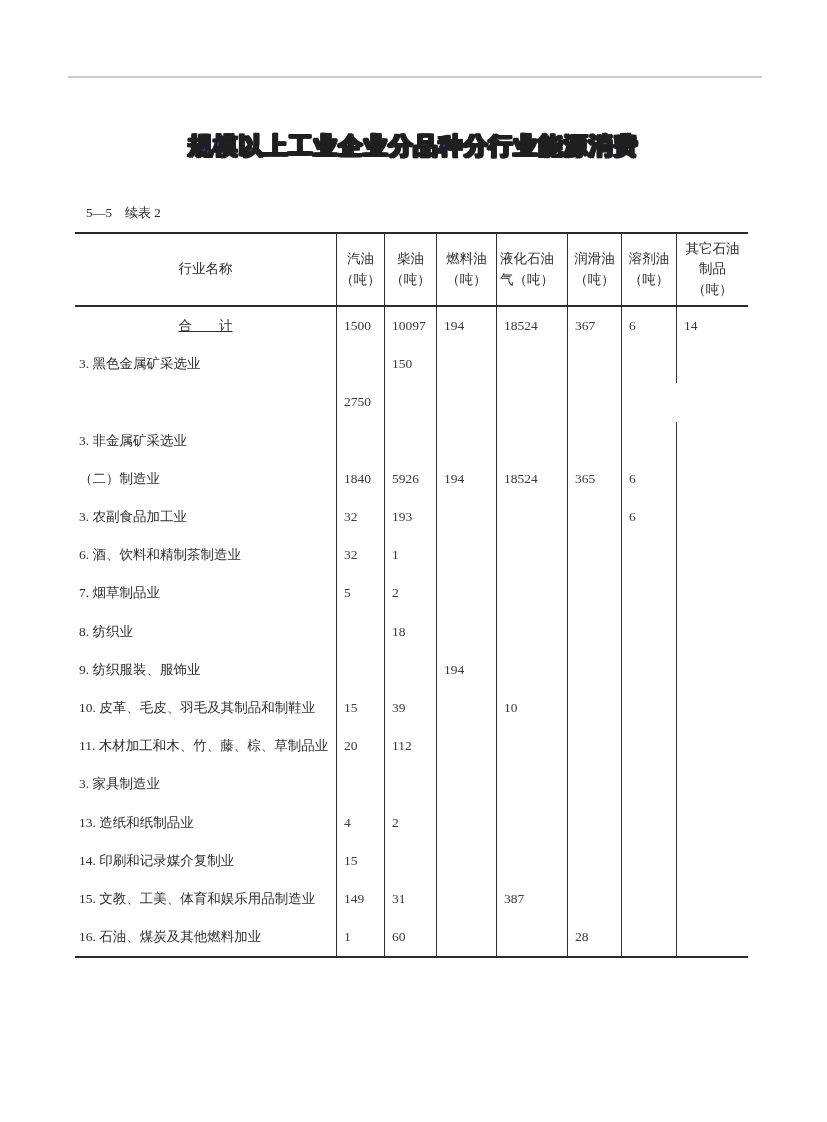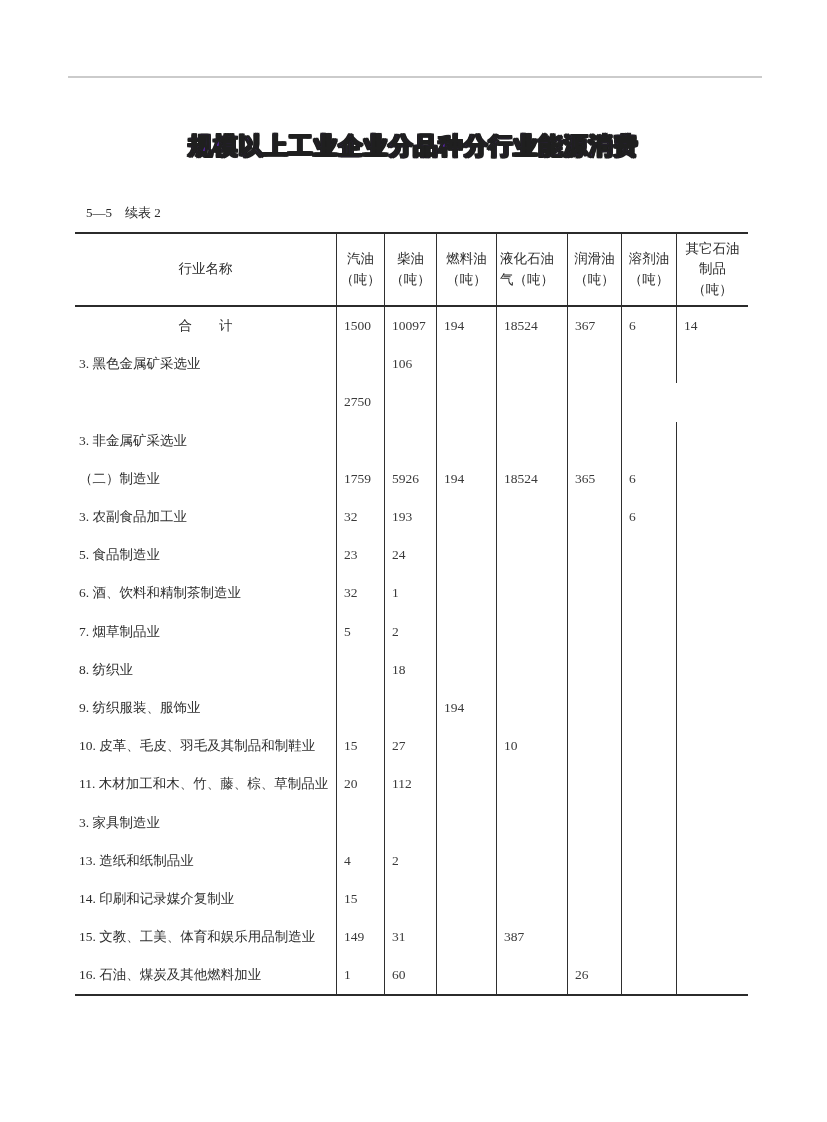--- a/index.html
+++ b/index.html
@@ -79,20 +79,21 @@
   .trow { height: 38.2px; }
   .cell.label {
     padding-left: 4px;
     font-size: 13.5px;
     white-space: nowrap;
     overflow: hidden;
   }
   .cell.label.center {
     justify-content: center;
     padding-left: 0;
+    text-decoration: underline;
   }
   .cell.num {
     padding-left: 7px;
     font-size: 13.5px;
     color: #3a3a3a;
     white-space: nowrap;
   }
 </style>
 </head>
 <body>
@@ -129,21 +130,21 @@
         <div class="cell num">10097</div>
         <div class="cell num">194</div>
         <div class="cell num">18524</div>
         <div class="cell num">367</div>
         <div class="cell num">6</div>
         <div class="cell num">14</div>
       </div>
       <div class="grid-row trow">
         <div class="cell label">3. 黑色金属矿采选业</div>
         <div class="cell num"></div>
-        <div class="cell num">106</div>
+        <div class="cell num">150</div>
         <div class="cell num"></div>
         <div class="cell num"></div>
         <div class="cell num"></div>
         <div class="cell num"></div>
         <div class="cell num"></div>
       </div>
       <div class="grid-row trow">
         <div class="cell num"></div>
         <div class="cell num">2750</div>
         <div class="cell num"></div>
@@ -157,49 +158,39 @@
         <div class="cell num"></div>
         <div class="cell num"></div>
         <div class="cell num"></div>
         <div class="cell num"></div>
         <div class="cell num"></div>
         <div class="cell num"></div>
         <div class="cell num"></div>
       </div>
       <div class="grid-row trow">
         <div class="cell label">（二）制造业</div>
-        <div class="cell num">1759</div>
+        <div class="cell num">1840</div>
         <div class="cell num">5926</div>
         <div class="cell num">194</div>
         <div class="cell num">18524</div>
         <div class="cell num">365</div>
         <div class="cell num">6</div>
         <div class="cell num"></div>
       </div>
       <div class="grid-row trow">
         <div class="cell label">3. 农副食品加工业</div>
         <div class="cell num">32</div>
         <div class="cell num">193</div>
         <div class="cell num"></div>
         <div class="cell num"></div>
         <div class="cell num"></div>
         <div class="cell num">6</div>
         <div class="cell num"></div>
       </div>
       <div class="grid-row trow">
-        <div class="cell label">5. 食品制造业</div>
-        <div class="cell num">23</div>
-        <div class="cell num">24</div>
-        <div class="cell num"></div>
-        <div class="cell num"></div>
-        <div class="cell num"></div>
-        <div class="cell num"></div>
-        <div class="cell num"></div>
-      </div>
-      <div class="grid-row trow">
         <div class="cell label">6. 酒、饮料和精制茶制造业</div>
         <div class="cell num">32</div>
         <div class="cell num">1</div>
         <div class="cell num"></div>
         <div class="cell num"></div>
         <div class="cell num"></div>
         <div class="cell num"></div>
         <div class="cell num"></div>
       </div>
       <div class="grid-row trow">
@@ -228,21 +219,21 @@
         <div class="cell num"></div>
         <div class="cell num">194</div>
         <div class="cell num"></div>
         <div class="cell num"></div>
         <div class="cell num"></div>
         <div class="cell num"></div>
       </div>
       <div class="grid-row trow">
         <div class="cell label">10. 皮革、毛皮、羽毛及其制品和制鞋业</div>
         <div class="cell num">15</div>
-        <div class="cell num">27</div>
+        <div class="cell num">39</div>
         <div class="cell num"></div>
         <div class="cell num">10</div>
         <div class="cell num"></div>
         <div class="cell num"></div>
         <div class="cell num"></div>
       </div>
       <div class="grid-row trow">
         <div class="cell label">11. 木材加工和木、竹、藤、棕、草制品业</div>
         <div class="cell num">20</div>
         <div class="cell num">112</div>
@@ -291,18 +282,18 @@
         <div class="cell num"></div>
         <div class="cell num"></div>
         <div class="cell num"></div>
       </div>
       <div class="grid-row trow">
         <div class="cell label">16. 石油、煤炭及其他燃料加业</div>
         <div class="cell num">1</div>
         <div class="cell num">60</div>
         <div class="cell num"></div>
         <div class="cell num"></div>
-        <div class="cell num">26</div>
+        <div class="cell num">28</div>
         <div class="cell num"></div>
         <div class="cell num"></div>
       </div>
     </div>
 </div>
 
 </body></html>

